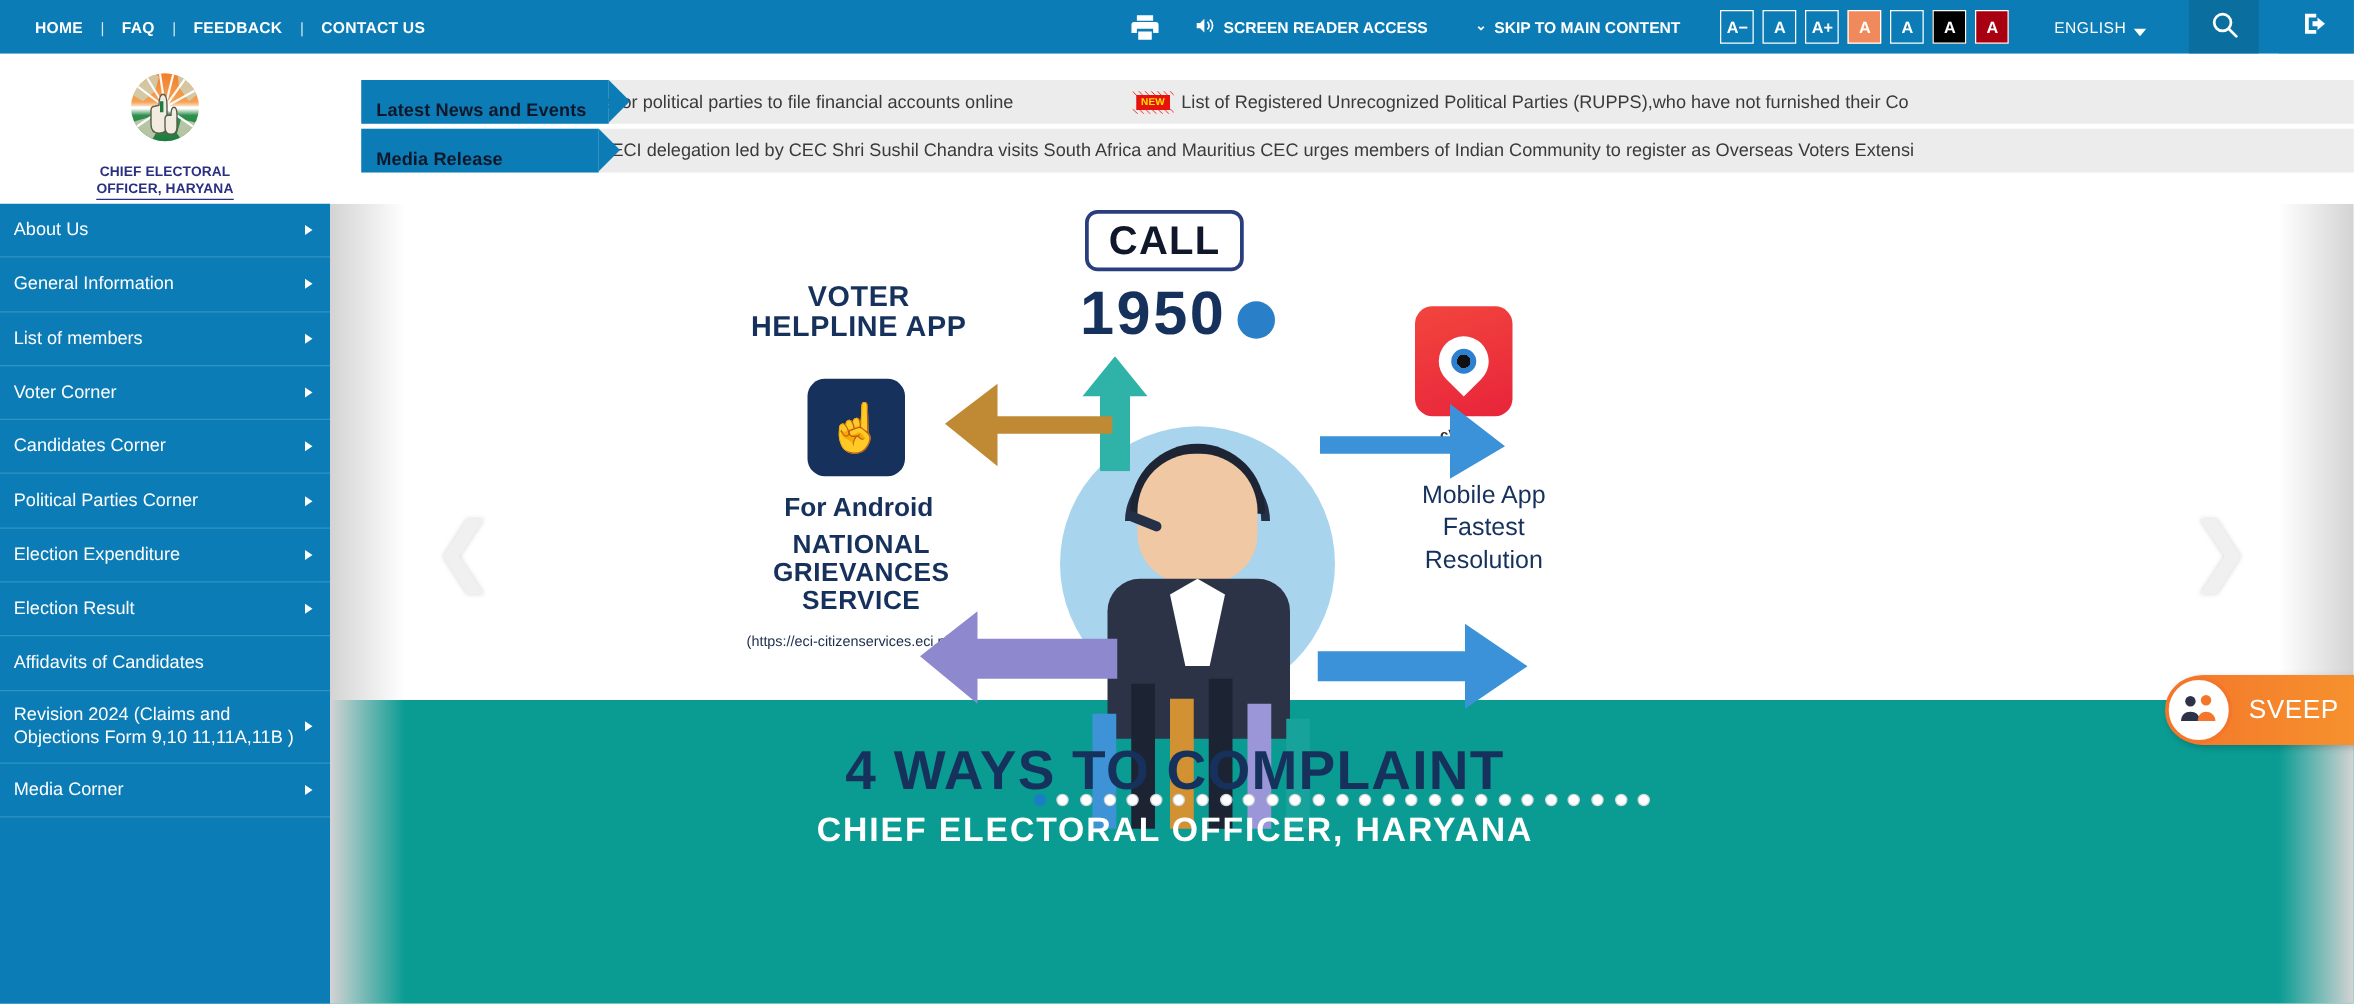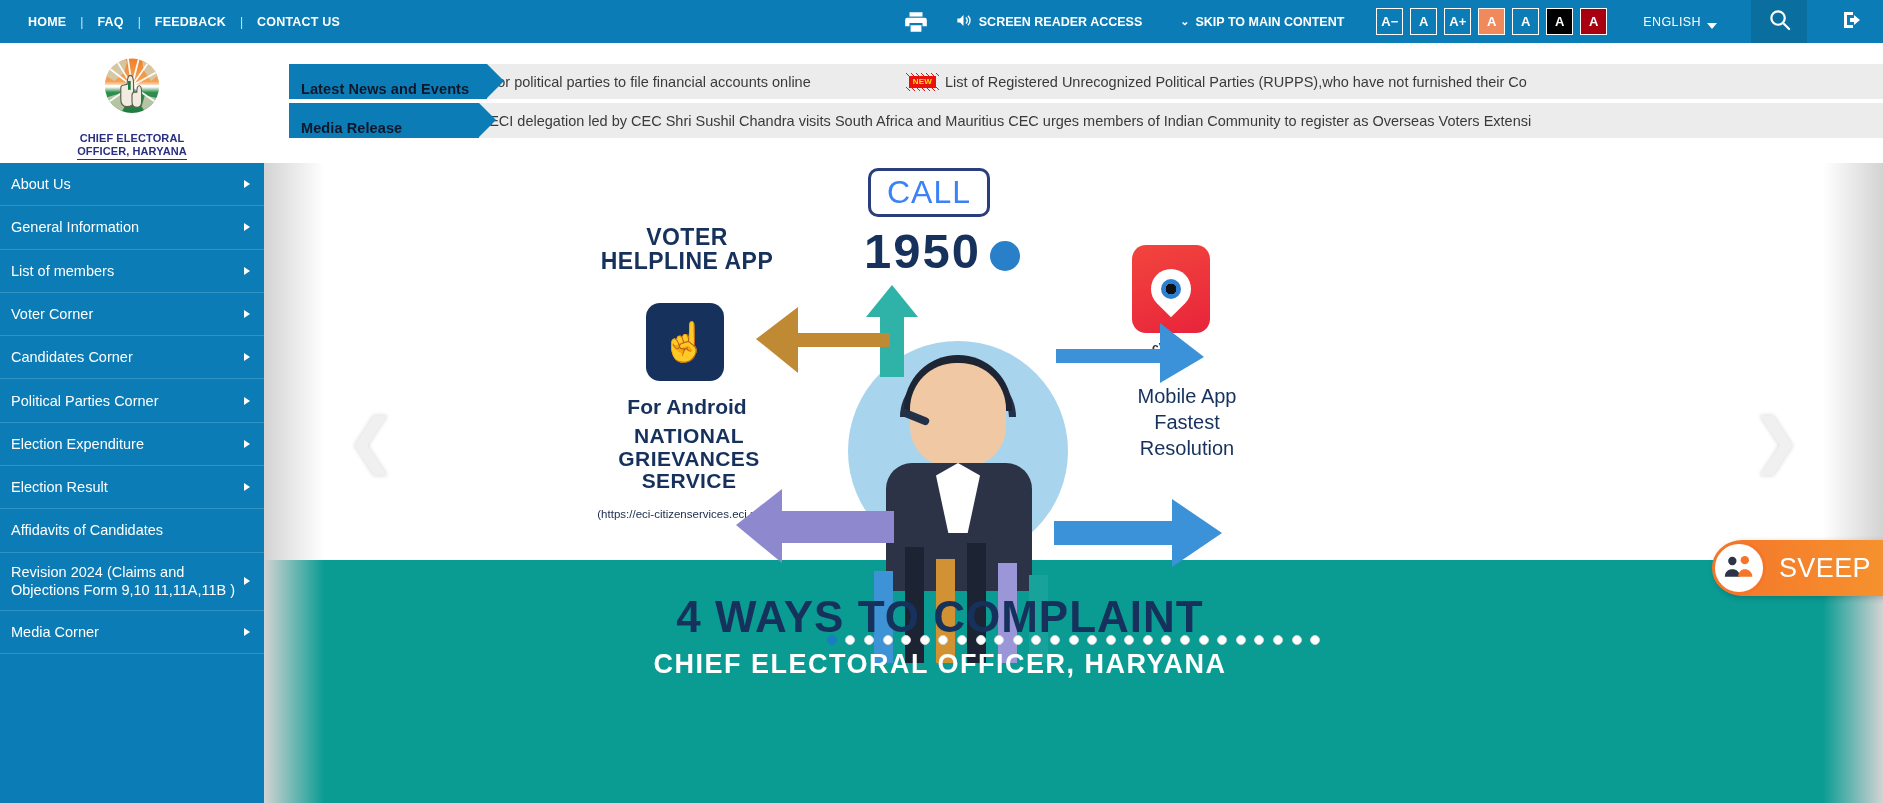--- a/index.html
+++ b/index.html
@@ -155,21 +155,21 @@
   .slide::after {
     content:""; position:absolute; right:0; top:0; width:60px; height:100%;
     background:linear-gradient(270deg,#d3d3d3,rgba(211,211,211,0));
   }
 
   .call-badge {
     position:absolute; left:604px; top:5px;
     border:3px solid #2a3d7c; border-radius:10px;
     padding:3px 16px; background:#ffffff;
   }
-  .call-badge span { font-size:32px; font-weight:400; color:#3b82f6; letter-spacing:1px; }
+  .call-badge span { font-size:32px; font-weight:700; color:#0f172a; letter-spacing:1px; }
   .num1950 {
     position:absolute; left:600px; top:60px;
     font-size:49px; font-weight:700; color:#16325c; letter-spacing:2px;
   }
   .num-voter-dot {
     position:absolute; left:726px; top:78px; width:30px; height:30px;
     border-radius:50%; background:#2a7fc9;
   }
 
   .voter-app-title {
@@ -313,21 +313,21 @@
     border-radius:28px 0 0 28px;
     display:flex; align-items:center; padding-right:18px; cursor:pointer;
     box-shadow:0 2px 6px rgba(0,0,0,.2); z-index:20;
   }
   .sveep-circle {
     width:54px; height:54px; border-radius:50%; background:#ffffff;
     border:3px solid #f4762a; margin-left:-2px;
     display:flex; align-items:center; justify-content:center;
   }
   .sveep-label {
-    color:#ffffff; font-size:27px; font-weight:400; margin-left:13px;
+    color:#ffffff; font-size:21px; font-weight:400; margin-left:13px;
     letter-spacing:.4px; white-space:nowrap;
   }
 </style>
 </head>
 <body>
 
 <div class="topbar">
   <div class="topbar-left">
     <a class="topbar-link">HOME</a>
     <span class="topbar-sep">|</span>

